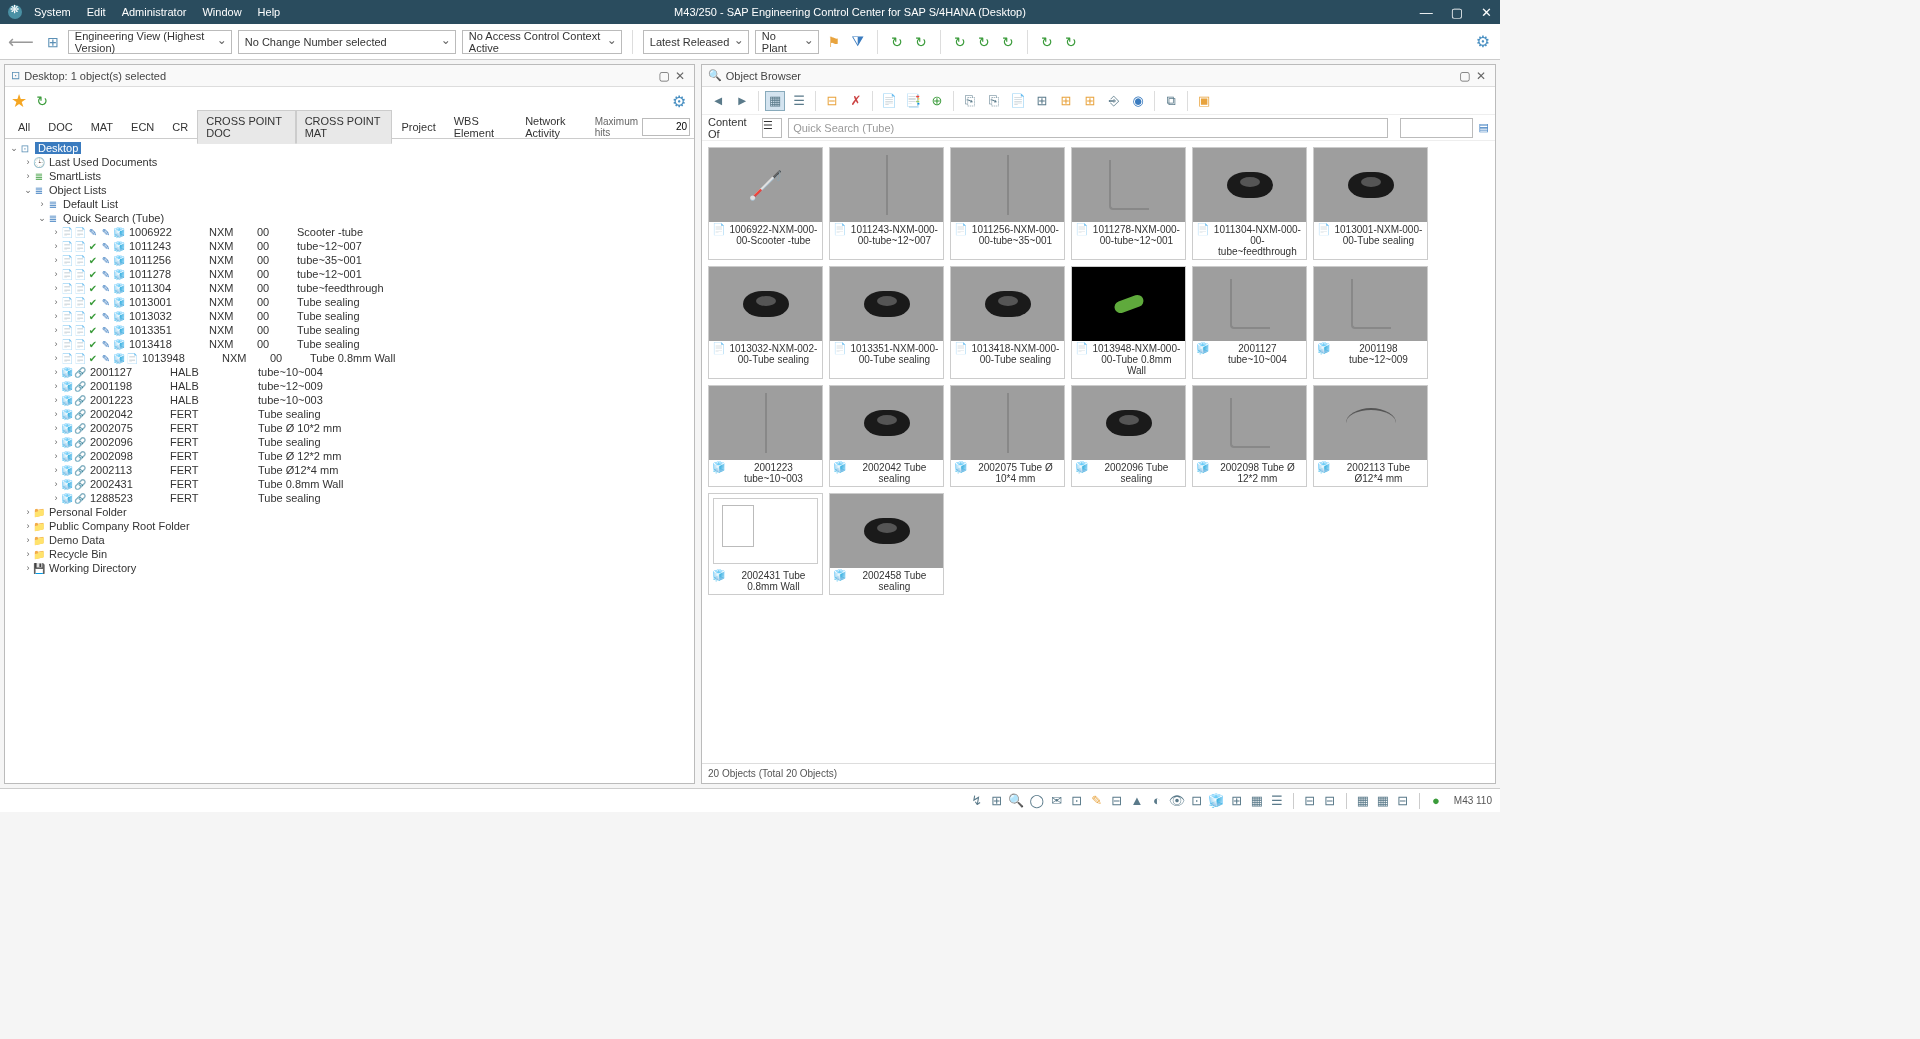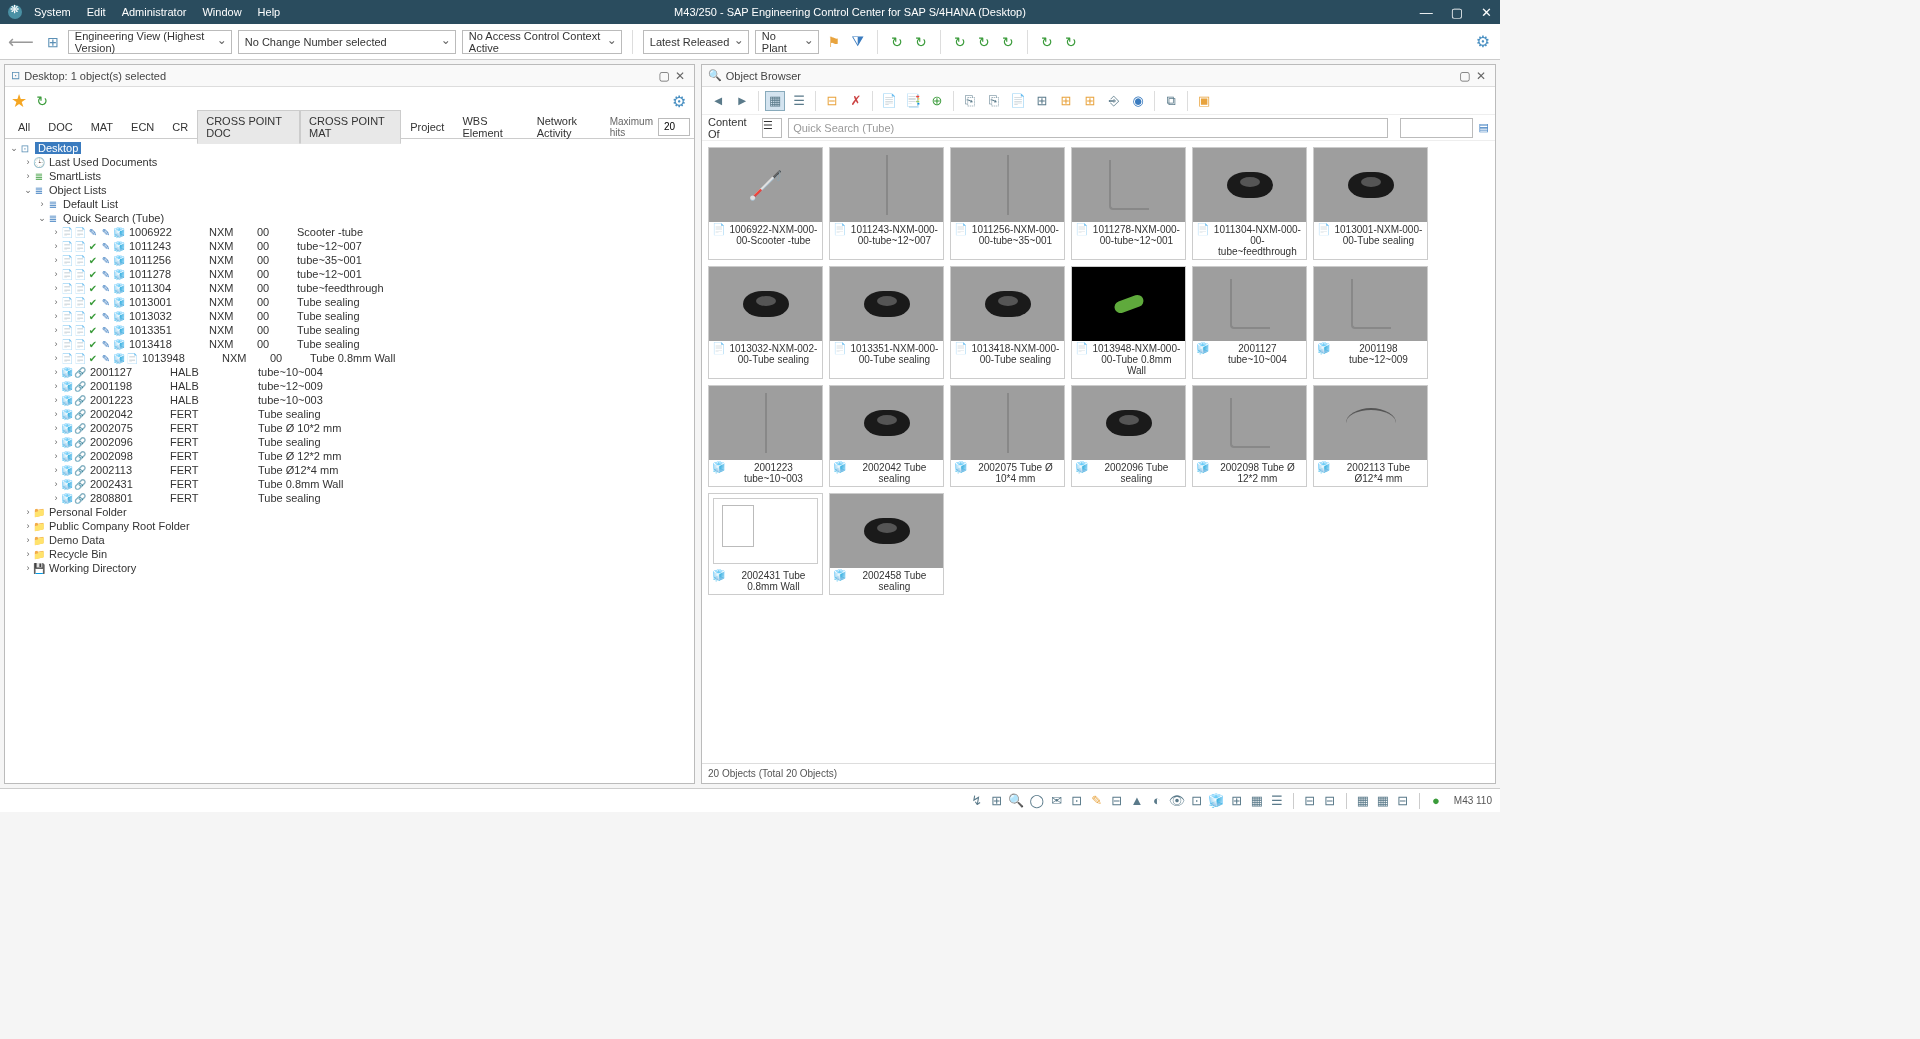--- a/index.html
+++ b/index.html
@@ -36,21 +36,21 @@
 .panel-header .ph-btn { width: 16px; text-align: center; cursor: pointer; color: #666; font-size: 12px; }
 
 .panel-toolbar { height: 28px; display: flex; align-items: center; padding: 0 6px; gap: 6px; }
 .star { color: #f5a623; font-size: 18px; }
 
 
 .tabs { display: flex; border-bottom: 1px solid #ccc; padding: 0 4px; align-items: center; height: 24px; }
 .tab { padding: 4px 8px; font-size: 11px; cursor: pointer; border: 1px solid transparent; }
 .tab.active { background: #e8e8e8; border: 1px solid #ccc; border-bottom: 1px solid #e8e8e8; }
 .tabs .max-hits { margin-left: auto; font-size: 10px; color: #666; display: flex; align-items: center; gap: 4px; }
-.tabs .max-hits input { width: 32px; height: 18px; text-align: right; font-size: 10px; border: 1px solid #bbb; padding-right: 14px;}
+.tabs .max-hits input { width: 48px; height: 18px; text-align: right; font-size: 10px; border: 1px solid #bbb; padding-right: 2px;}
 
 
 .search-row { padding: 2px 4px; border-bottom: 1px solid #eee; }
 .search-row input { width: 100%; border: none; font-size: 16px; color: #8b7355; padding: 2px; outline: none; }
 .hits-msg { font-size: 10px; color: #bbb; padding: 1px 10px; }
 
 
 .tree { flex: 1; overflow: auto; padding: 2px 0; font-size: 11px; }
 .tree-row { display: flex; align-items: center; height: 14px; padding: 0 4px; cursor: default; white-space: nowrap; }
 .tree-indent { display: inline-block; }
@@ -534,21 +534,21 @@
           </span>
         </div>
         <div class="tree-row">
           <span class="tree-indent" style="width:42px"></span>
           <span class="tree-exp">›</span>
           <span class="tree-icons">
             <span class="cube-ic">🧊</span>
             <span class="link-ic">🔗</span>
           </span>
           <span class="tree-cols">
-            <span class="tree-col1">2808801</span>
+            <span class="tree-col1">1288523</span>
             <span class="tree-col2">FERT</span>
             <span class="tree-col3"></span>
             <span class="tree-col4">Tube sealing</span>
           </span>
         </div>
         <div class="tree-row">
           <span class="tree-indent" style="width:14px"></span>
           <span class="tree-exp">›</span>
           <span class="tree-icons">
             <span class="folder-ic">📁</span>

